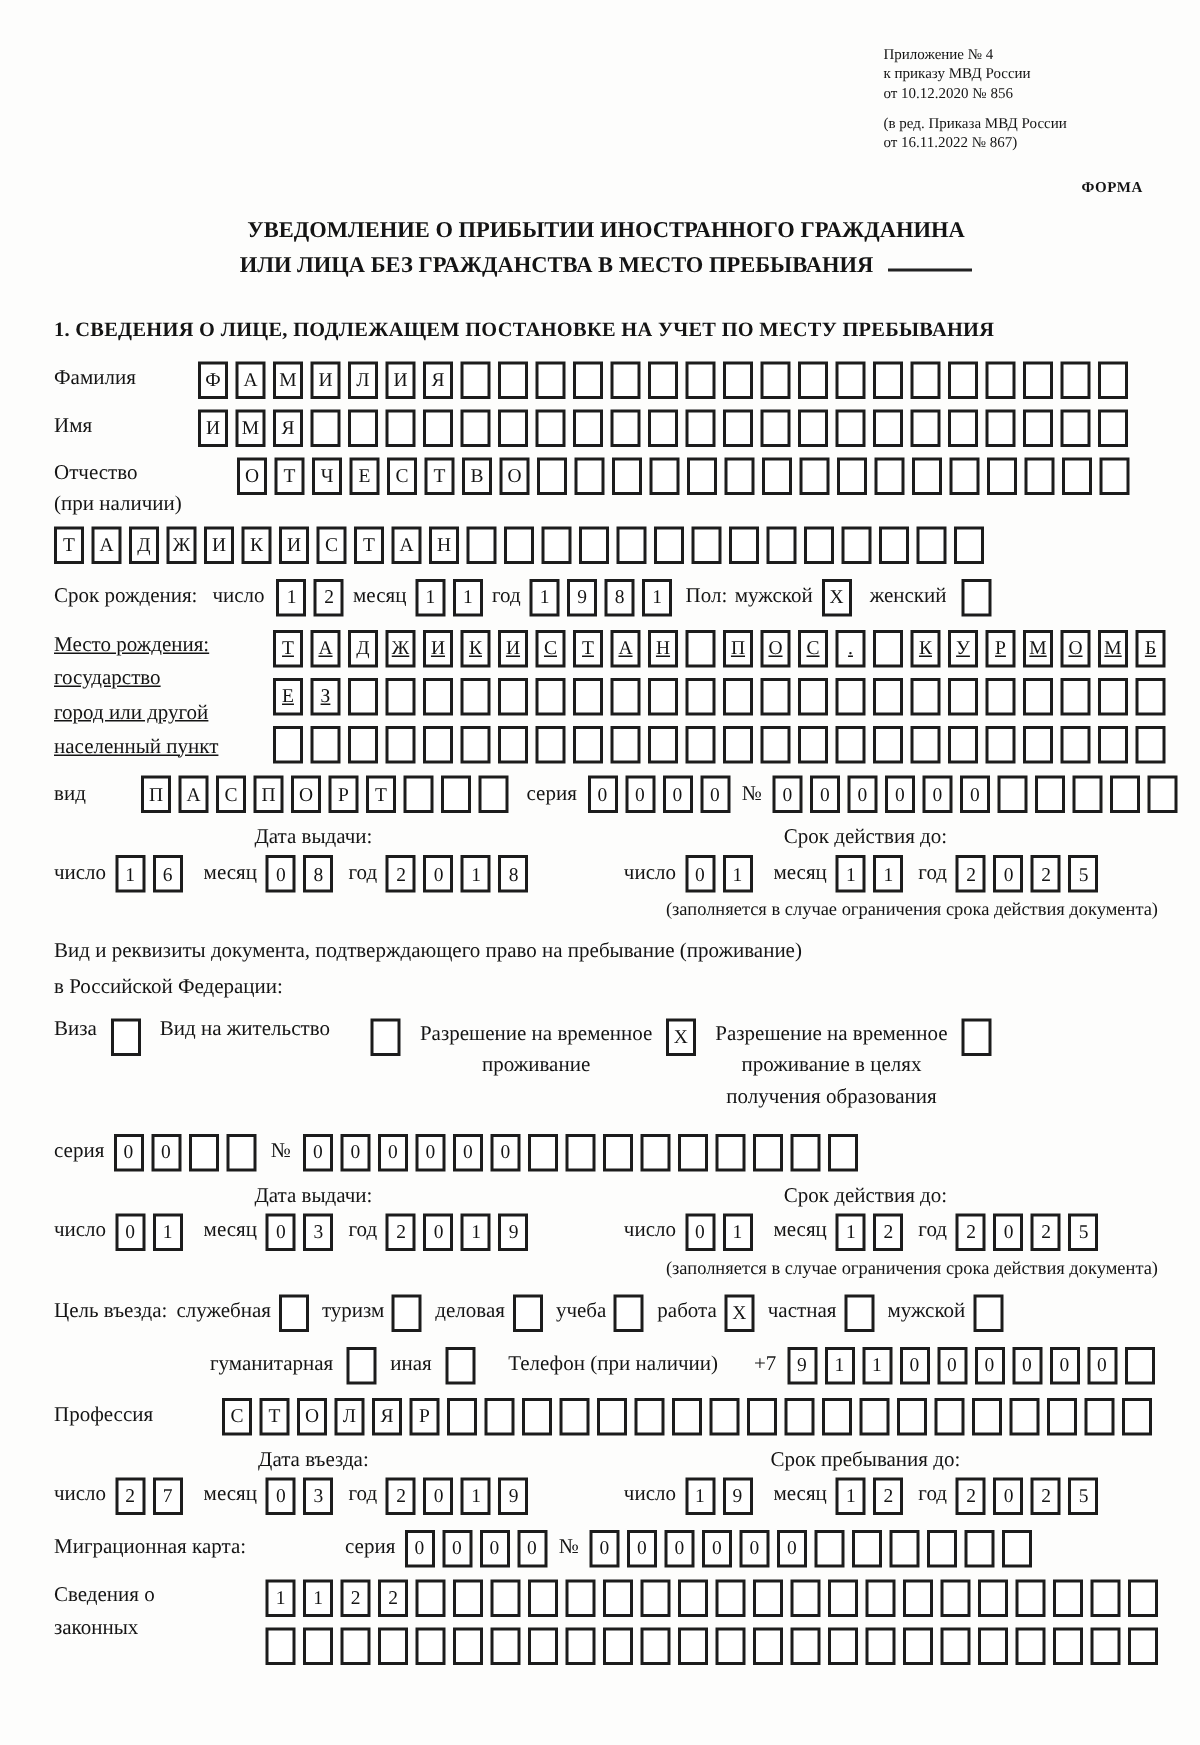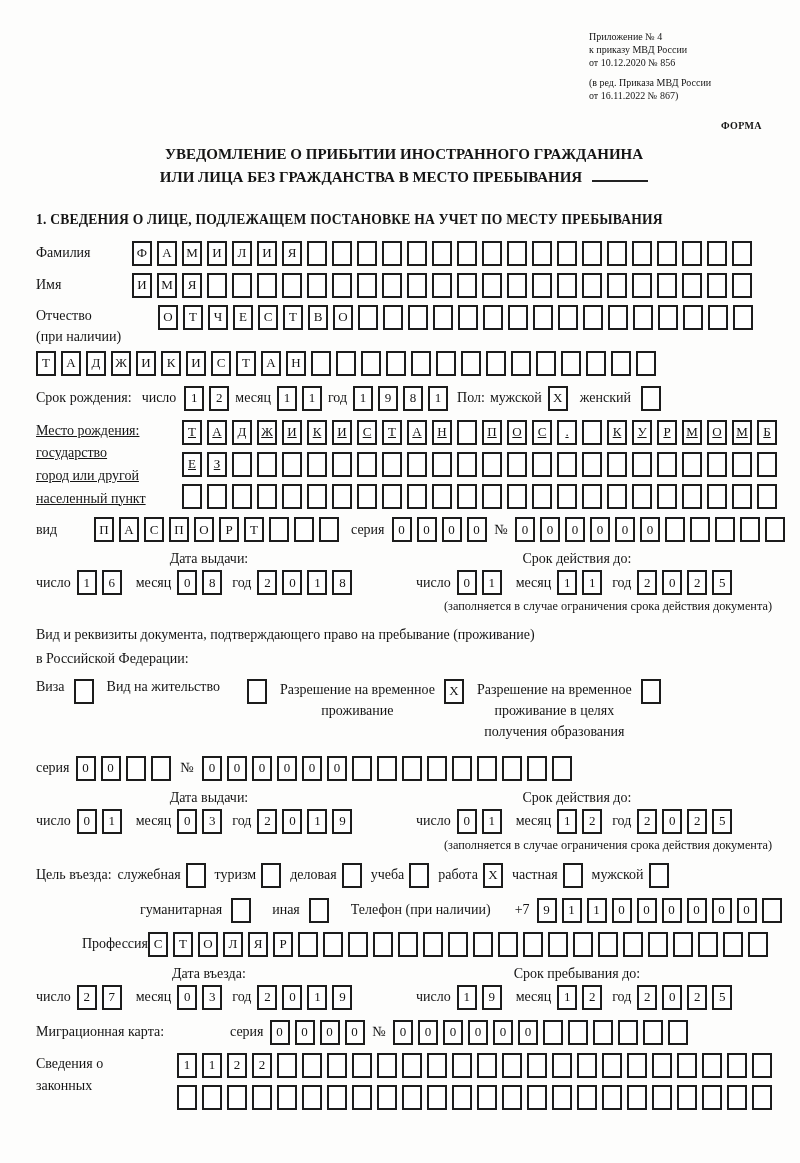--- a/index.html
+++ b/index.html
@@ -578,21 +578,21 @@
         </span>
     </span>
   </div>
   <div class="purpose indent105">
     <span class="opt" style="">
       <span>гуманитарная</span>
       <span class="cellrow" style="margin-left:9px;">
           <span class="cell"></span>
         </span>
     </span>
-    <span class="opt" style="margin-right:22px;margin-left:12px;">
+    <span class="opt" style="margin-right:22px;">
       <span>иная</span>
       <span class="cellrow" style="margin-left:9px;">
           <span class="cell"></span>
         </span>
     </span>
     <span class="lbl">Телефон (при наличии)</span>
     <span class="lbl" style="margin-left:24px; margin-right:7px;">+7</span>
     <span class="cellrow">
         <span class="cell">9</span>
         <span class="cell">1</span>
@@ -601,21 +601,21 @@
         <span class="cell">0</span>
         <span class="cell">0</span>
         <span class="cell">0</span>
         <span class="cell">0</span>
         <span class="cell">0</span>
         <span class="cell"></span>
       </span>
   </div>
 
   <div class="row" style="margin-top:9px;">
-    <span class="lbl" style="width:112px;text-align:right;">Профессия</span>
+    <span class="lbl" style="width:112px;">Профессия</span>
     <span class="cellrow">
         <span class="cell">С</span>
         <span class="cell">Т</span>
         <span class="cell">О</span>
         <span class="cell">Л</span>
         <span class="cell">Я</span>
         <span class="cell">Р</span>
         <span class="cell"></span>
         <span class="cell"></span>
         <span class="cell"></span>

